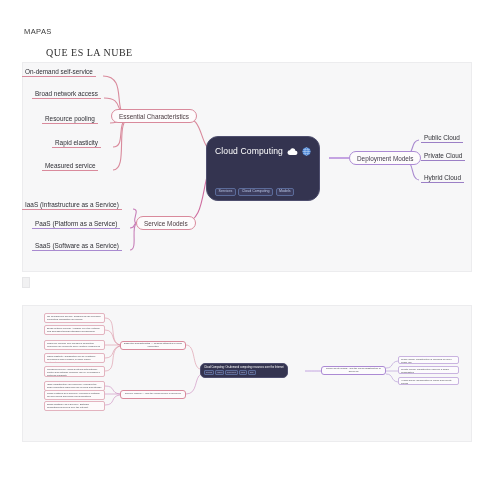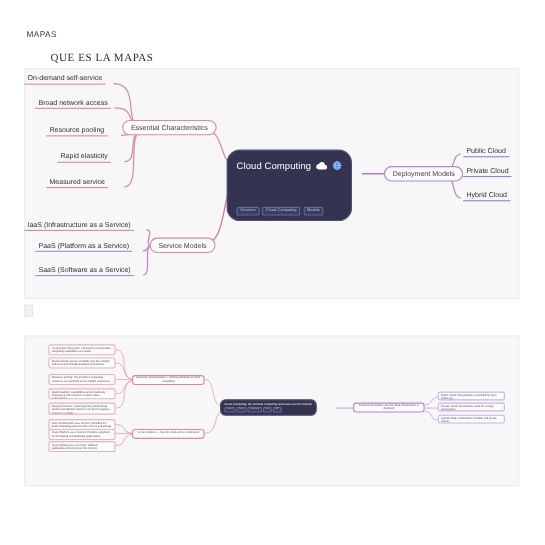--- a/index.html
+++ b/index.html
@@ -127,21 +127,21 @@
   .d-tag{
     font-size:1.6px;color:#b9c6e6;background:#3d3d5e;
     border:.3px solid #5b6b99;border-radius:1px;padding:.5px 1px;
     line-height:1;white-space:nowrap;
   }
 </style>
 </head>
 <body>
 
 <div class="doc-label">MAPAS</div>
-<div class="doc-heading">QUE ES LA MAPAS</div>
+<div class="doc-heading">QUE ES LA NUBE</div>
 
 <div class="panel" id="panel-main"></div>
 <div class="page-mark"></div>
 
 <svg class="wires" viewBox="0 0 495 495">
 
   <path d="M183,117 C205,117 198,145 213,152" fill="none" stroke="#d98a9c" stroke-width="1.1"></path>
 
   <path d="M103,76 C128,76 112,112 127,116" fill="none" stroke="#d98a9c" stroke-width="1.1"></path>
   <path d="M104,98 C124,98 114,112 127,116" fill="none" stroke="#d98a9c" stroke-width="1.1"></path>

